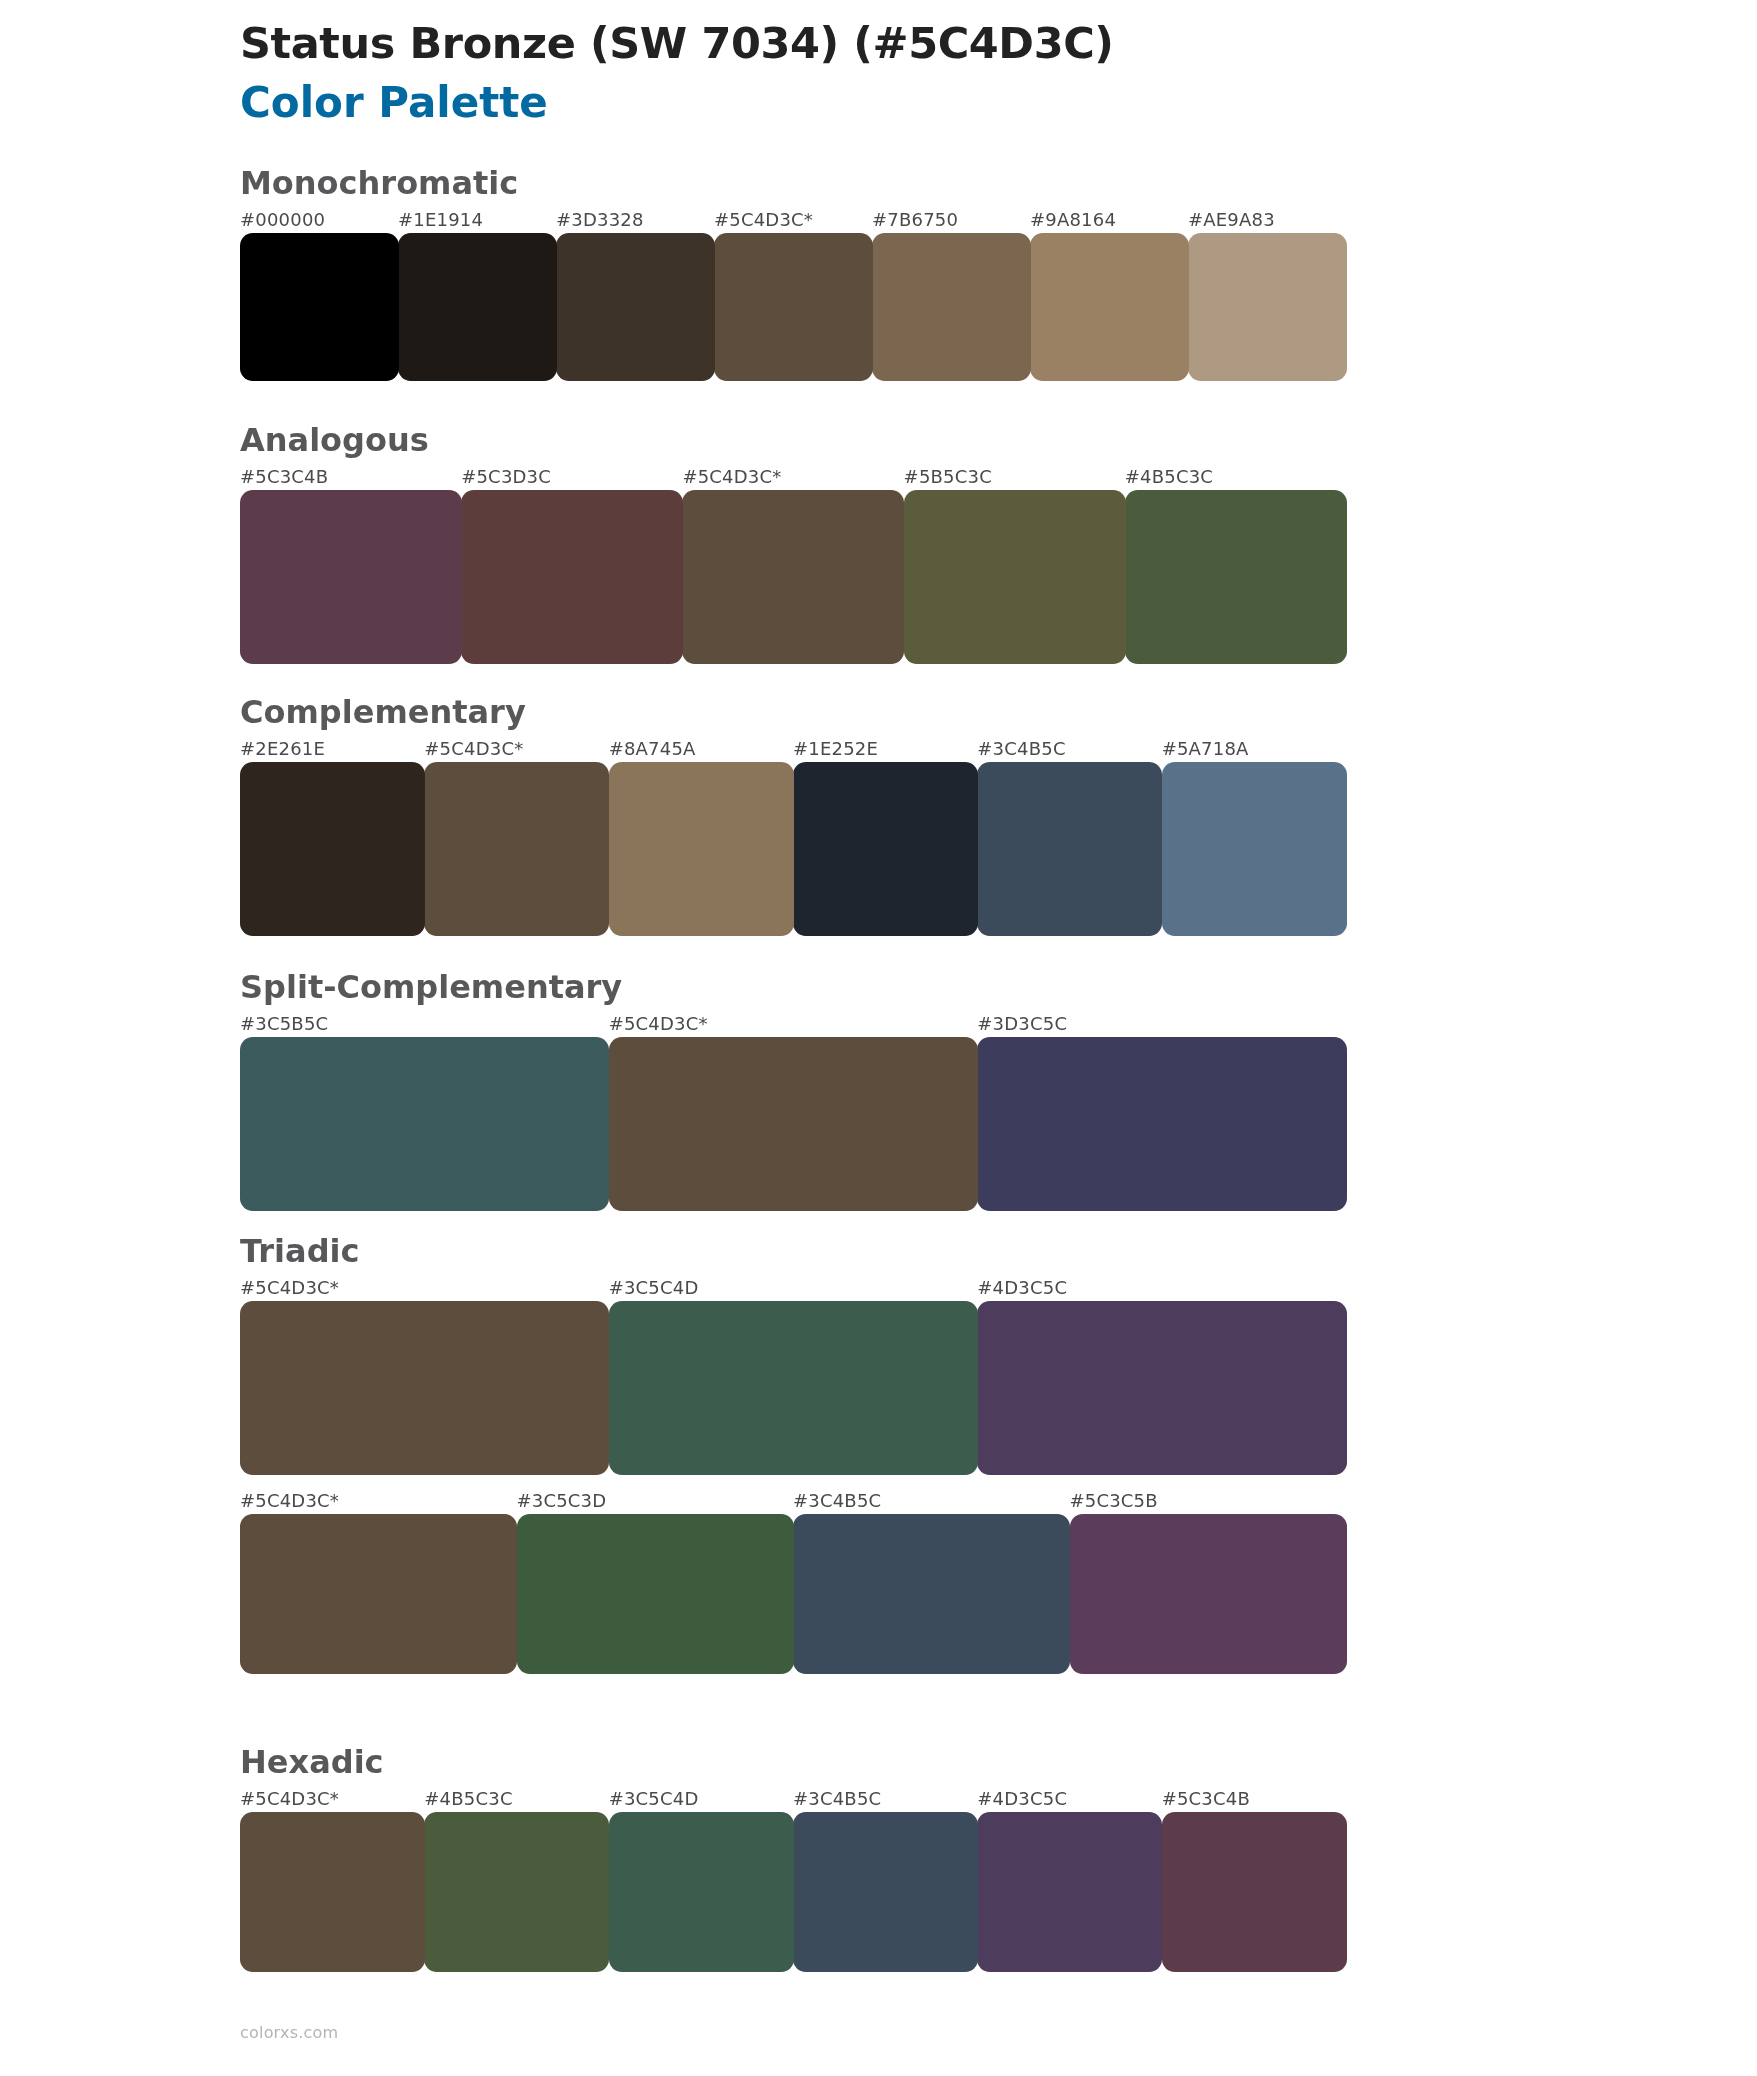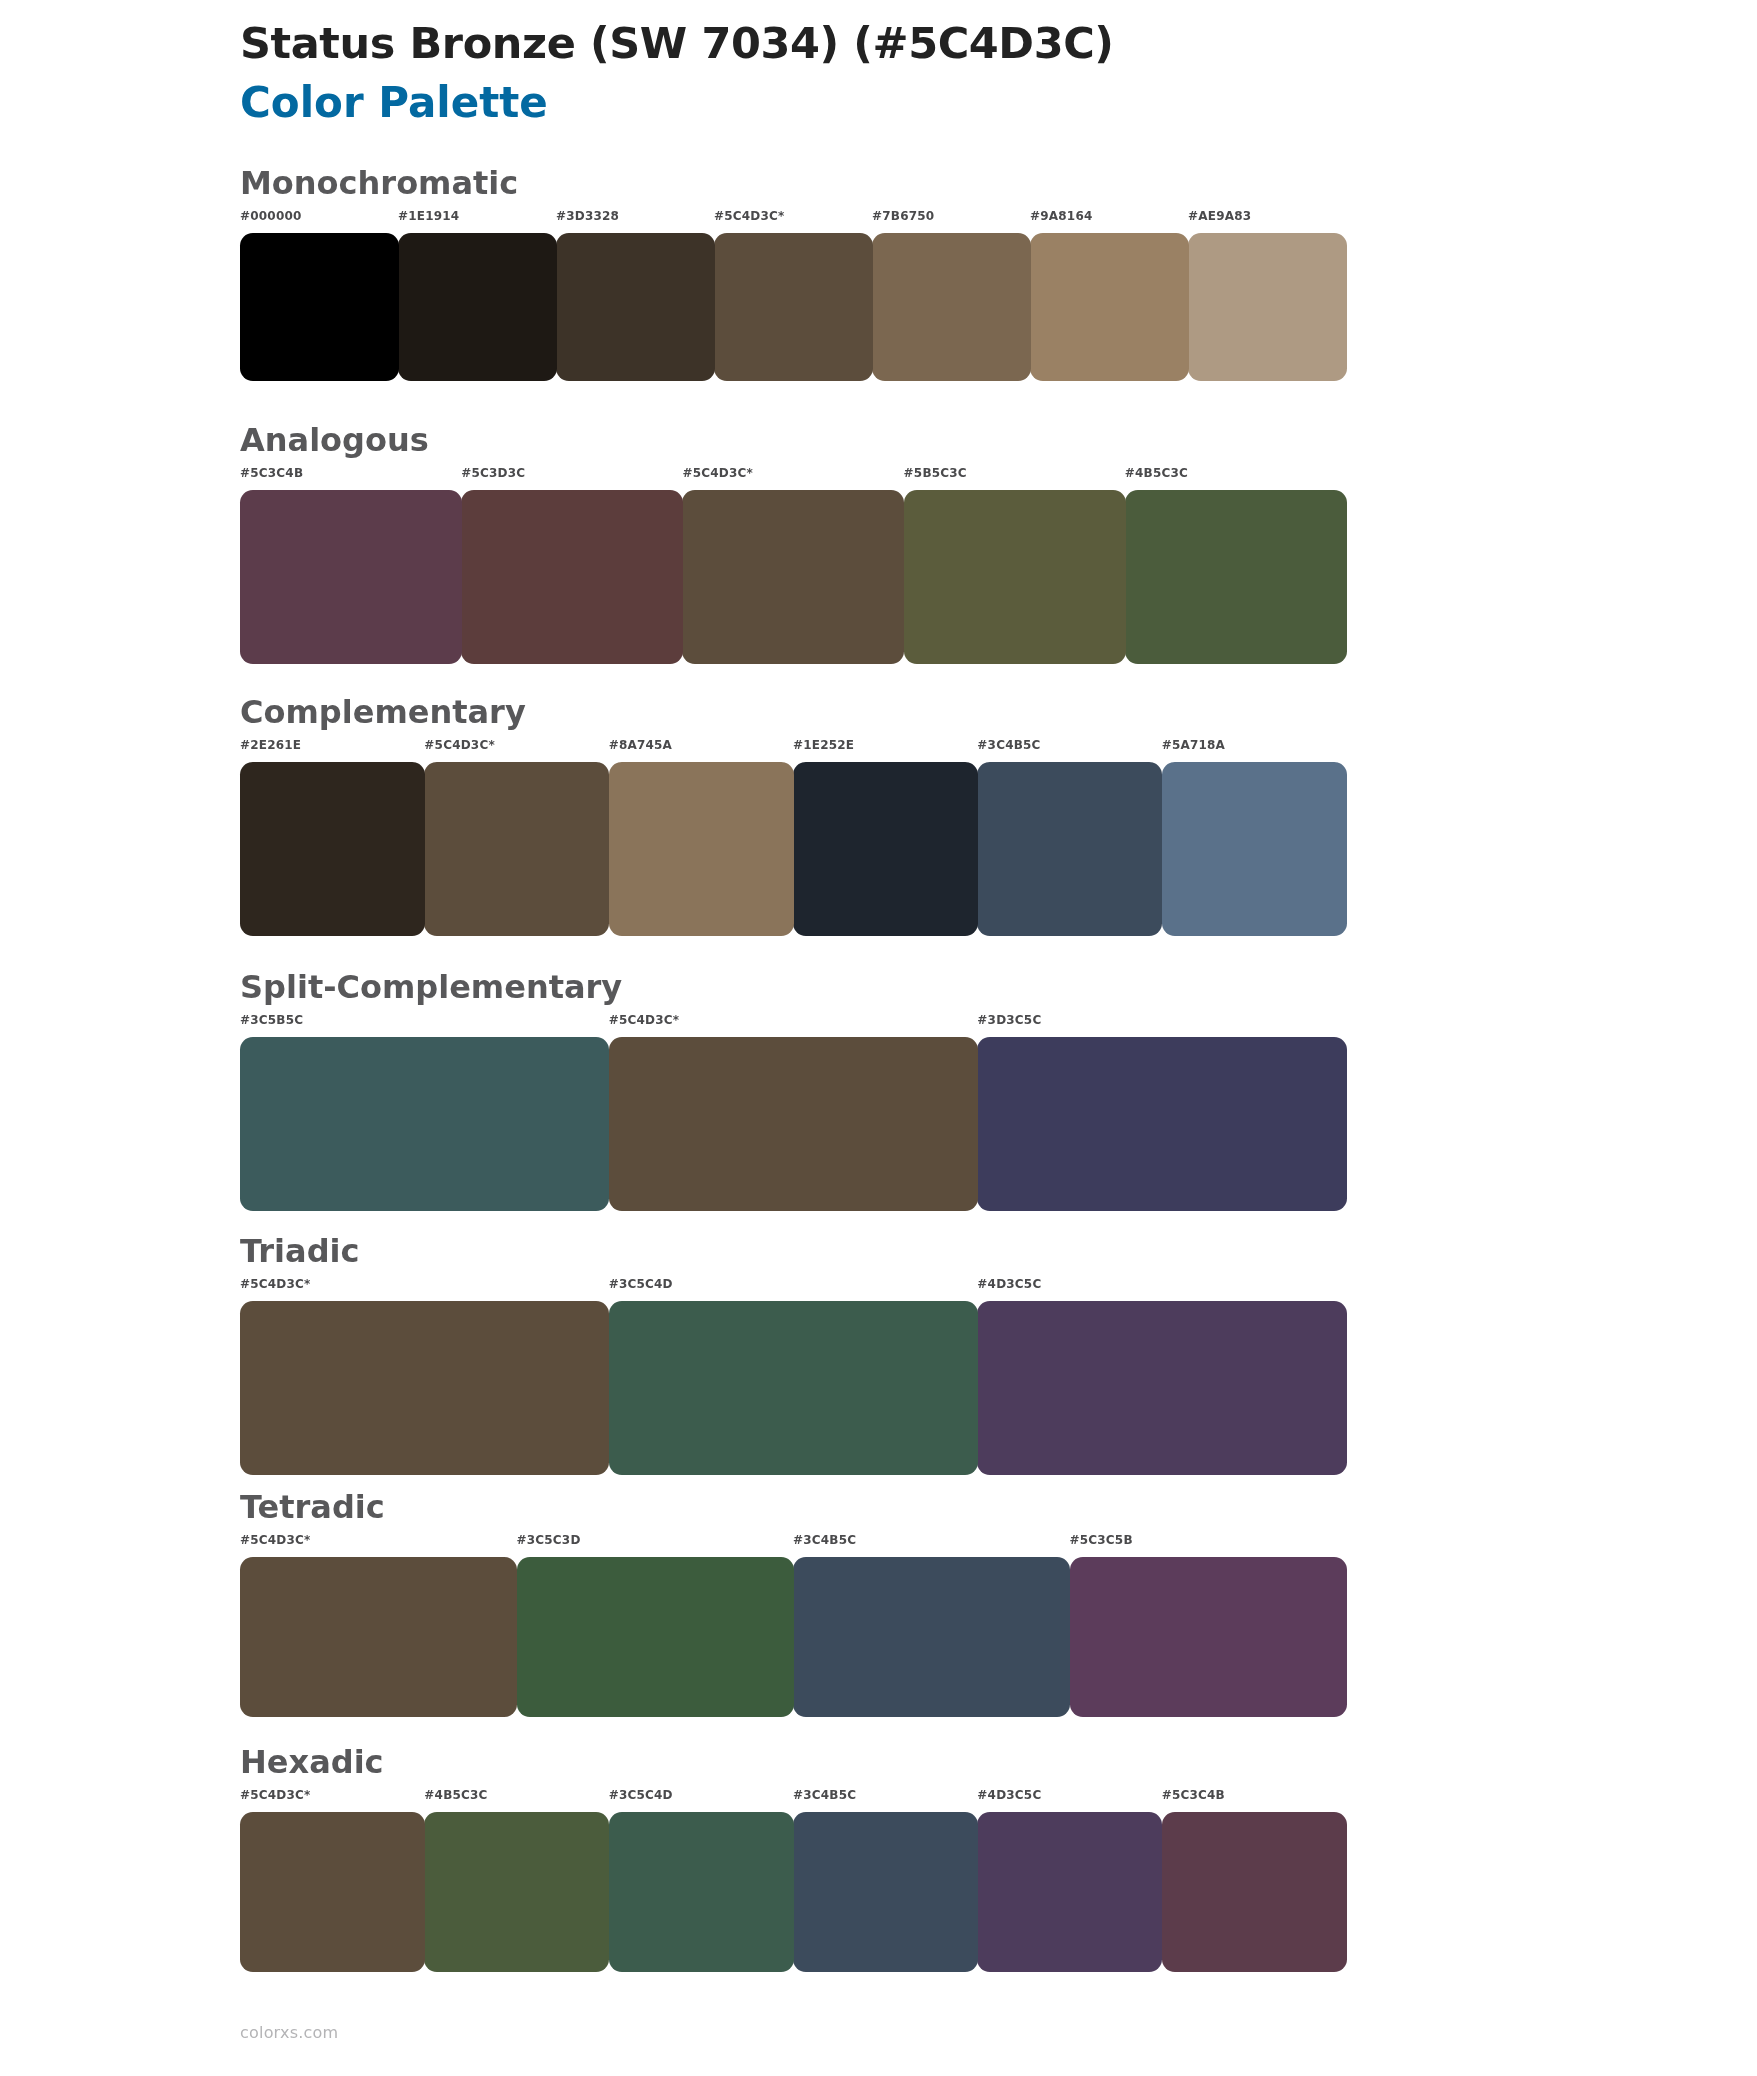--- a/index.html
+++ b/index.html
@@ -69,22 +69,22 @@
   .swatch-labels {
     position: relative;
     height: 24px;
     width: 100%;
   }
 
   .swatch-label {
     position: absolute;
     top: 0;
     font-family: "DejaVu Sans", sans-serif;
-    font-size: 12px;
-    font-weight: bold;
+    font-size: 18px;
+    font-weight: normal;
     color: #4a4a4c;
     white-space: nowrap;
     letter-spacing: 0.2px;
   }
 
   .swatch-row {
     position: relative;
     width: 100%;
     display: flex;
   }
@@ -194,21 +194,20 @@
           <div class="swatch-label" style="left: 33.3333%;">#3C5C4D</div>
           <div class="swatch-label" style="left: 66.6667%;">#4D3C5C</div>
         </div>
         <div class="swatch-row" style="height: 174px;">
           <div class="swatch" title="#5C4D3C*" style="background: rgb(92, 77, 60); z-index: 3;"></div>
           <div class="swatch" title="#3C5C4D" style="background: rgb(60, 92, 77); z-index: 2;"></div>
           <div class="swatch" title="#4D3C5C" style="background: rgb(77, 60, 92); z-index: 1;"></div>
         </div>
       </div>
       <div class="section" style="top: 1490px;">
-        <div class="section-title">Tetradic</div>
         <div class="swatch-labels">
           <div class="swatch-label" style="left: 0%;">#5C4D3C*</div>
           <div class="swatch-label" style="left: 25%;">#3C5C3D</div>
           <div class="swatch-label" style="left: 50%;">#3C4B5C</div>
           <div class="swatch-label" style="left: 75%;">#5C3C5B</div>
         </div>
         <div class="swatch-row" style="height: 160px;">
           <div class="swatch" title="#5C4D3C*" style="background: rgb(92, 77, 60); z-index: 4;"></div>
           <div class="swatch" title="#3C5C3D" style="background: rgb(60, 92, 61); z-index: 3;"></div>
           <div class="swatch" title="#3C4B5C" style="background: rgb(60, 75, 92); z-index: 2;"></div>

